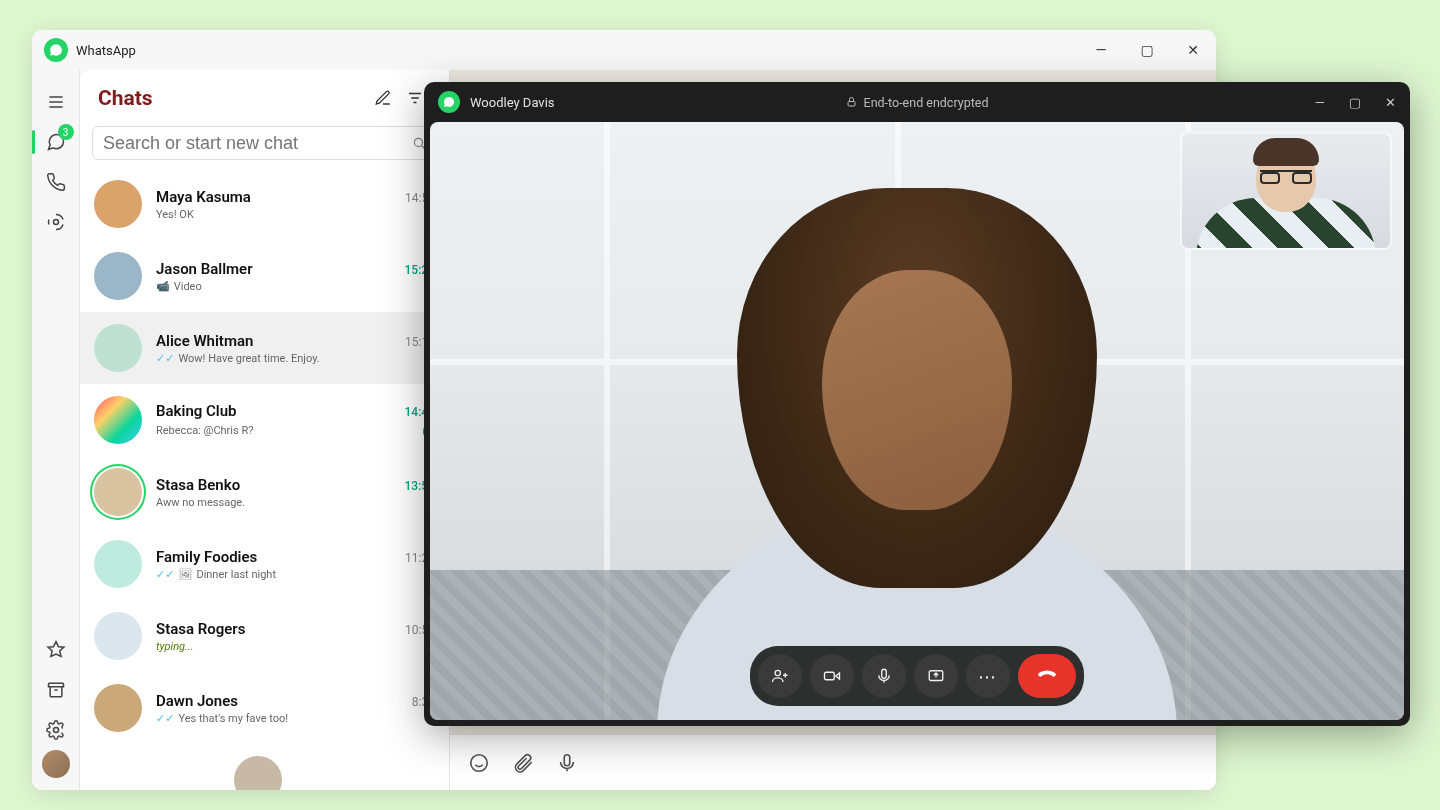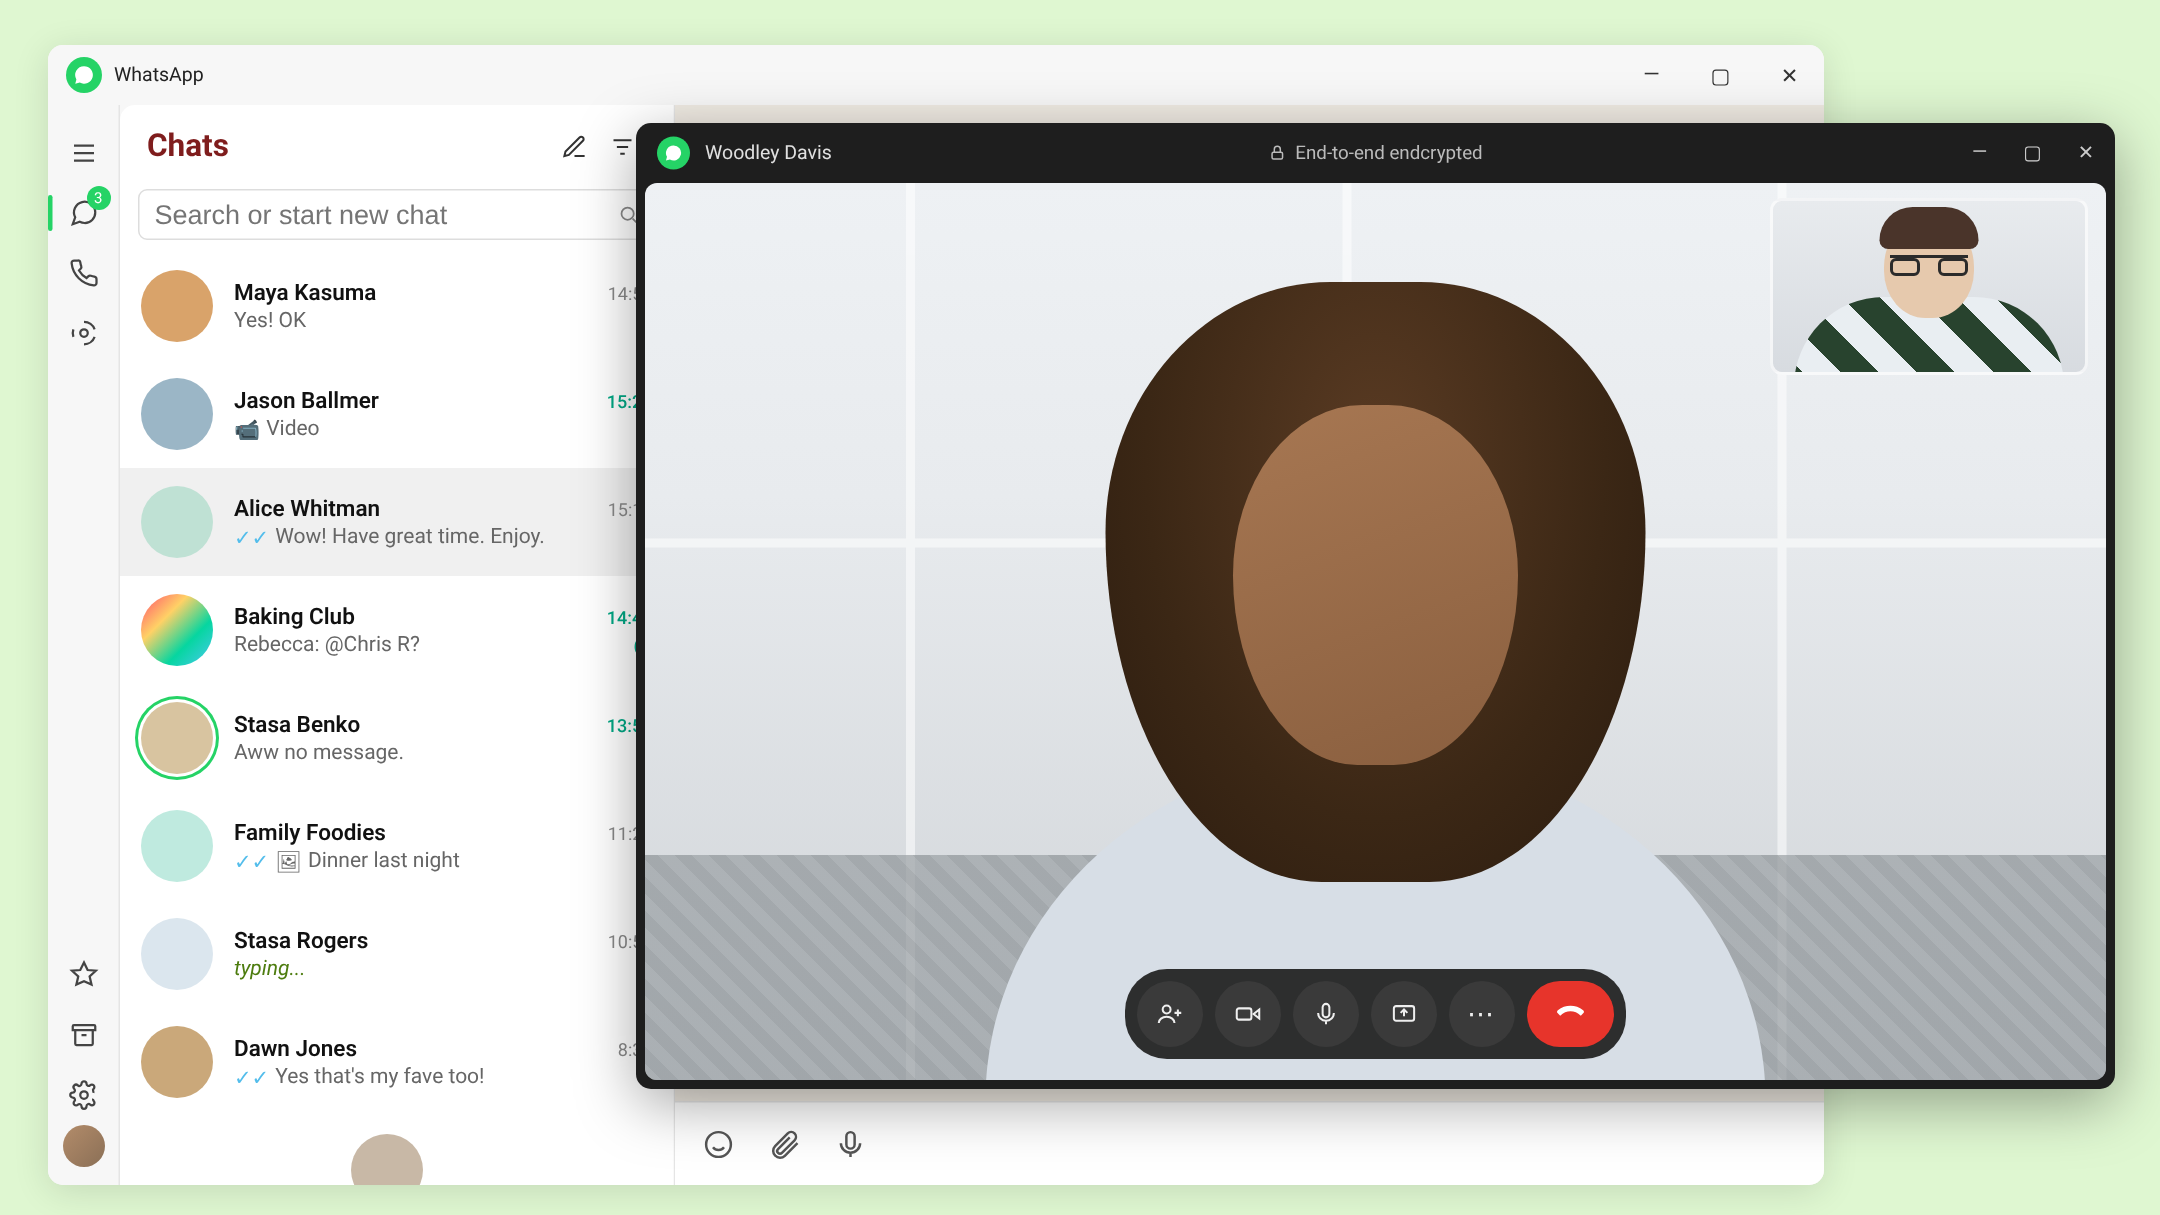--- a/index.html
+++ b/index.html
@@ -128,21 +128,21 @@
   color:#fff;font-weight:600;font-size:17px;
 }
 .chat-item.story .avatar { box-shadow: 0 0 0 2px #fff, 0 0 0 4px #25d366; }
 .chat-item .body { flex:1; min-width:0; }
 .chat-item .row1 { display:flex; align-items:baseline; }
 .chat-item .name { font-size:15px; font-weight:600; color:#111; flex:1; }
 .chat-item .time { font-size:12px; color:#888; }
 .chat-item .time.green { color:#00a884; font-weight:500; }
 .chat-item .row2 { display:flex; align-items:center; margin-top:2px; }
 .chat-item .preview {
-  font-size:14px; color:#666; flex:1;
+  font-size:11px; color:#666; flex:1;
   white-space:nowrap; overflow:hidden; text-overflow:ellipsis;
   display:flex;align-items:center;gap:4px;
 }
 .chat-item .preview.typing { color:#4d7c0f; font-style:italic; }
 .chat-item .checks { color:#53bdeb; }
 .chat-item .side {
   display:flex;align-items:center;gap:4px;margin-left:6px;
 }
 .chat-item .side .mention {
   color:#00a884; font-weight:700; font-size:14px;

